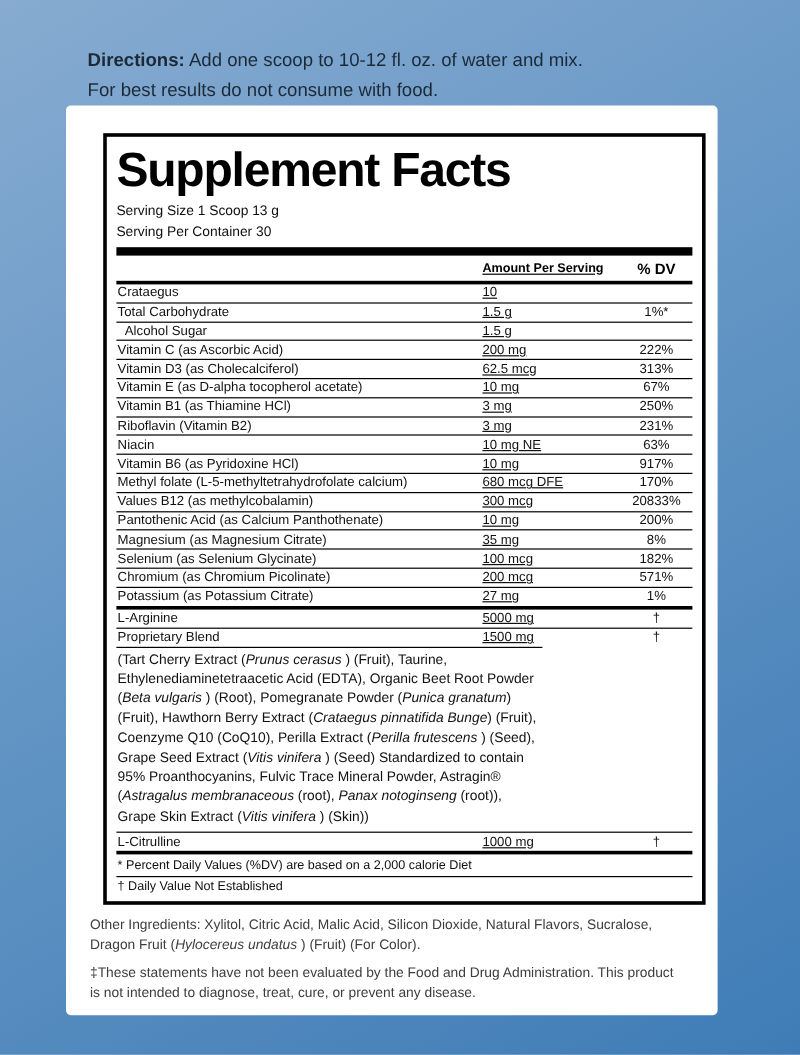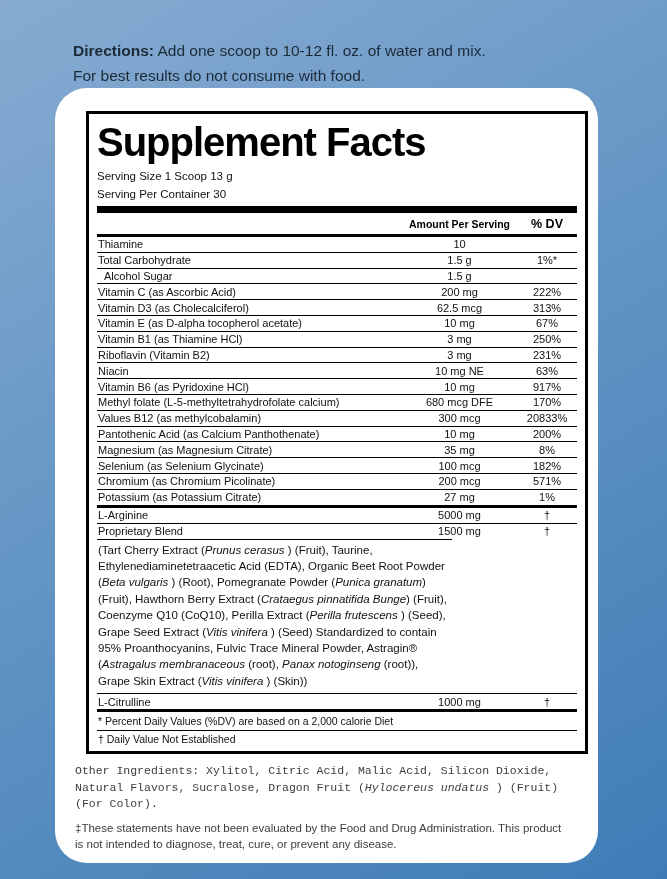--- a/index.html
+++ b/index.html
@@ -8,59 +8,59 @@
     background:linear-gradient(150deg,#87abd1 0%,#6496c5 45%,#3f7cb6 100%);
     font-family:"Liberation Sans",sans-serif;
   }
   .directions{
     position:absolute;left:73px;top:38px;width:500px;
     font-size:15.5px;line-height:25px;color:#1c2a38;
   }
   .directions b{font-weight:bold;}
   .card{
     position:absolute;left:55px;top:88px;width:543px;min-height:752px;
-    background:#ffffff;border-radius:32px;box-sizing:border-box;
+    background:#ffffff;border-radius:4px;box-sizing:border-box;
     padding:23px 0 10px 0;
   }
   .panel{
     margin-left:31px;width:502px;box-sizing:border-box;
     border:3px solid #000;background:#fff;padding:0 8px 3px 8px;color:#000;
   }
   .panel-title{
     font-size:40px;font-weight:bold;letter-spacing:-1px;
     margin:6px 0 4px 0;line-height:44px;color:#000;
   }
   .serving-line{font-size:11.5px;line-height:16px;margin:2px 0;color:#111;}
   .bar{background:#000;}
   .bar-thick{height:7px;margin-top:4px;}
   .bar-med{height:3px;}
   .bar-med2{height:3.5px;}
   .cols{display:flex;align-items:center;}
   .c-name{flex:1;text-align:left;white-space:nowrap;}
-  .c-amt{width:115px;text-align:center;white-space:nowrap;}
+  .c-amt{width:115px;white-space:nowrap;text-decoration:underline;}
   .c-dv{width:60px;text-align:center;white-space:nowrap;}
   .header-row{height:21px;}
   .h-amt{font-size:10.5px;font-weight:bold;}
   .h-dv{font-size:12.5px;font-weight:bold;}
   .row{height:14.8px;font-size:11px;color:#111;}
   .row .c-name{padding-left:1px;}
   .row.indent .c-name{padding-left:7px;}
   #main-rows .row + .row{border-top:1.5px solid #000;}
   #amino-rows .row + .row{border-top:1.5px solid #000;}
   #citrulline-row .row{border-top:1.5px solid #000;}
   .blend{
     border-top:1.5px solid #000;
     font-size:11.5px;line-height:16.4px;color:#111;
     padding:2px 2px 4px 1px;width:352px;
   }
   .blend i{}
   .footnote{font-size:10.5px;line-height:13px;padding:2.5px 0 2px 1px;color:#111;}
   .footnote + .footnote{border-top:1px solid #000;}
   .other-ingredients{
-    margin:9px 24px 0 20px;font-size:11.5px;line-height:16.5px;color:#3d3d3d;font-family:Liberation Mono, monospace;
+    margin:9px 24px 0 20px;font-size:11.5px;line-height:16.5px;color:#3d3d3d;
   }
   .other-ingredients i{font-style:italic;}
   .disclaimer{
     margin:7px 30px 0 20px;font-size:11.5px;line-height:16.5px;color:#3d3d3d;
   }
 </style>
 </head>
 <body>
 
 <div class="directions">
@@ -81,21 +81,21 @@
     <div class="cols header-row">
       <div class="c-name"></div>
       <div class="c-amt h-amt">Amount Per Serving</div>
       <div class="c-dv h-dv">% DV</div>
     </div>
 
     <div class="bar bar-med"></div>
 
     <div id="main-rows">
         <div class="cols row">
-          <div class="c-name">Thiamine</div>
+          <div class="c-name">Crataegus</div>
           <div class="c-amt">10</div>
           <div class="c-dv"></div>
         </div>
         <div class="cols row">
           <div class="c-name">Total Carbohydrate</div>
           <div class="c-amt">1.5 g</div>
           <div class="c-dv">1%*</div>
         </div>
         <div class="cols row indent">
           <div class="c-name">Alcohol Sugar</div>

